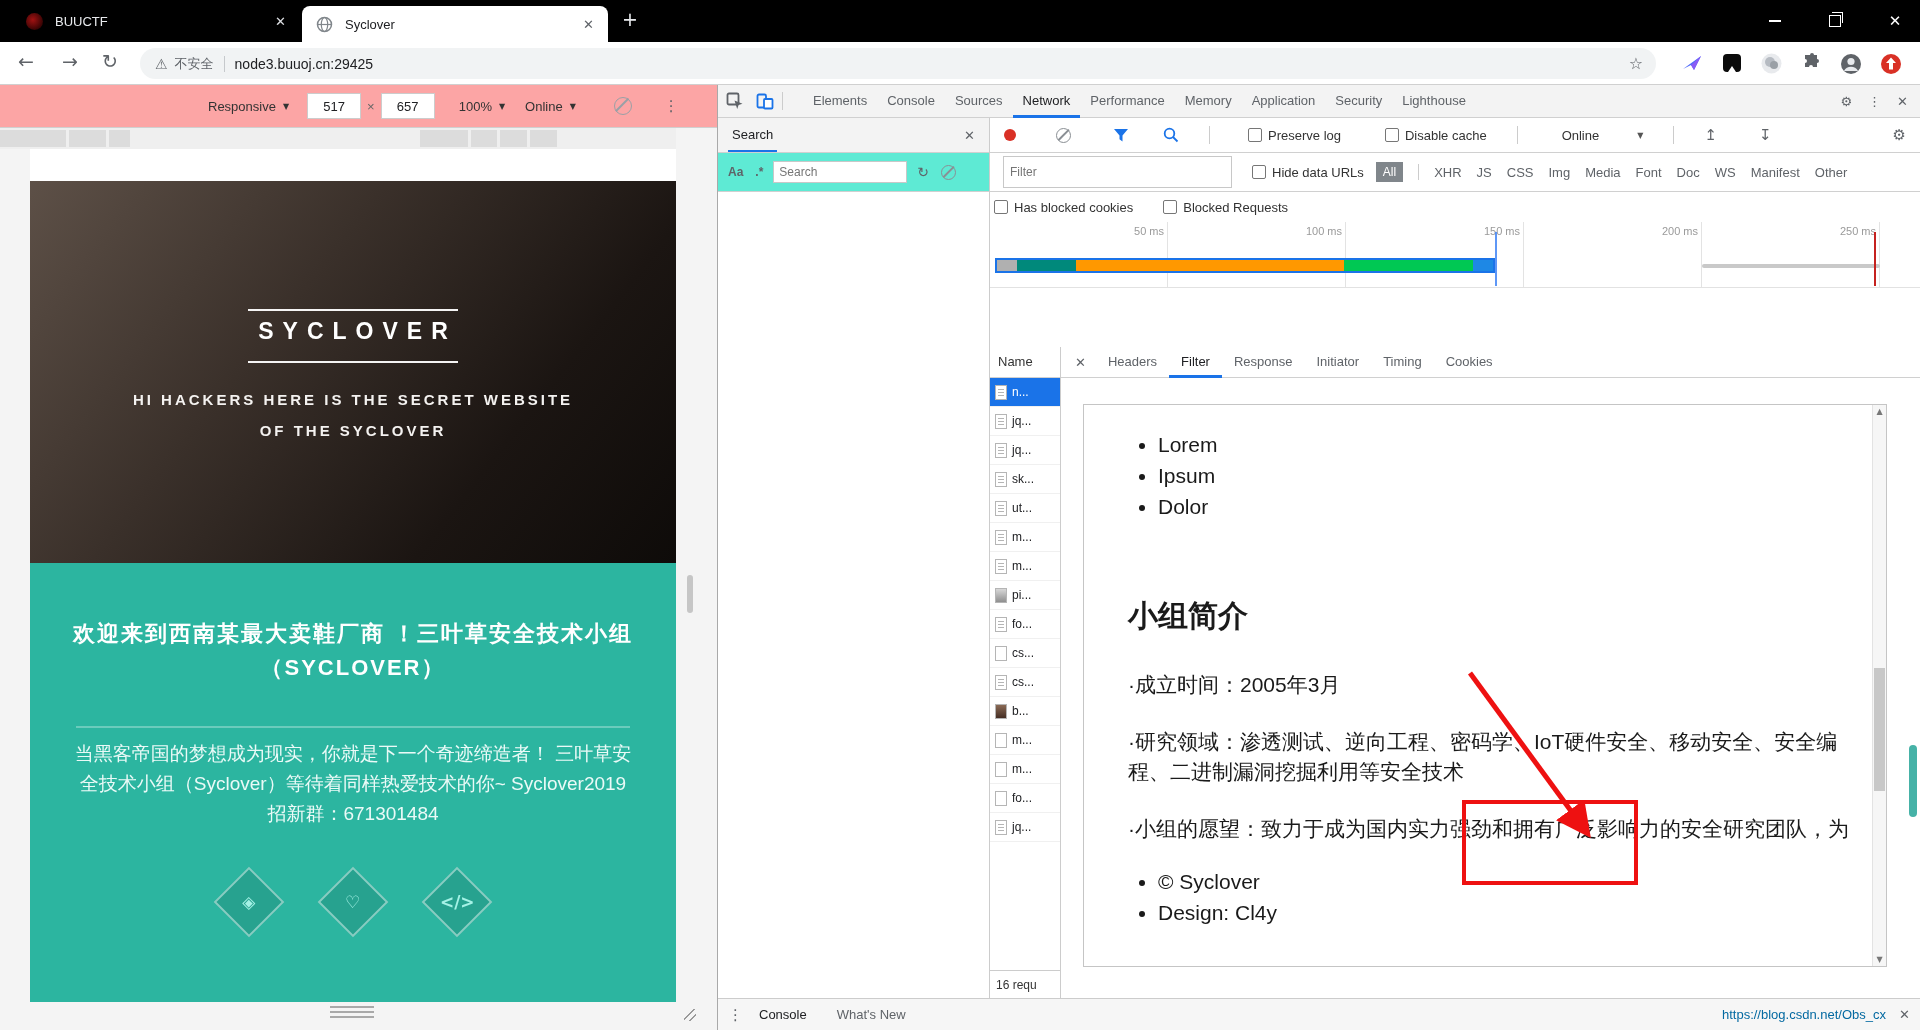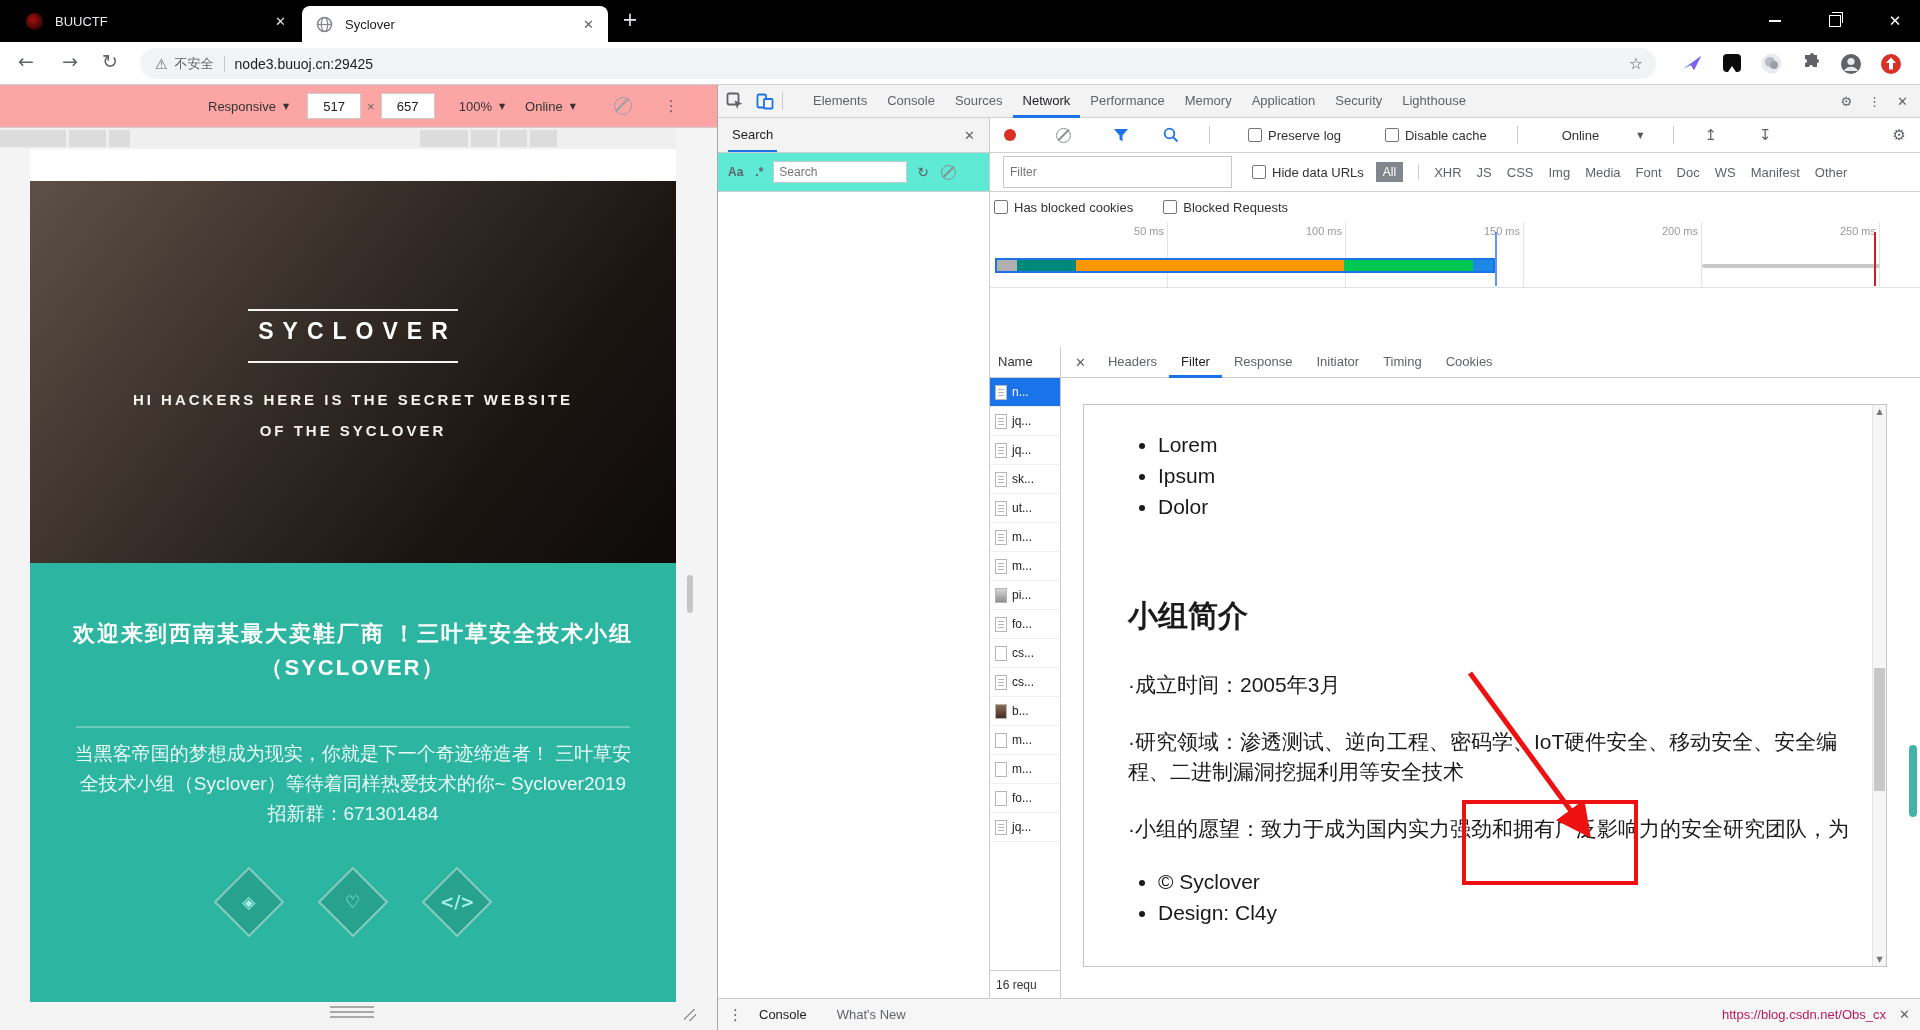--- a/index.html
+++ b/index.html
@@ -165,21 +165,21 @@
   #pv-scroll .up{position:absolute;top:2px;left:0;width:100%;text-align:center;font-size:8px;color:#777;}
   #pv-scroll .dn{position:absolute;bottom:2px;left:0;width:100%;text-align:center;font-size:8px;color:#777;}
   #pv-thumb{position:absolute;left:1px;top:263px;width:11px;height:123px;background:#c8c8c8;}
   #outerscroll{position:absolute;left:1191px;top:660px;width:8px;height:72px;background:#46b2a7;border-radius:4px;}
 
   
   #drawer{position:absolute;left:0;bottom:0;right:0;height:32px;border-top:1px solid #ccc;box-sizing:border-box;background:#f6f6f6;display:flex;align-items:center;}
   #drawer .dots{margin-left:10px;color:#5f6368;font-size:15px;}
   #drawer .t1{margin-left:16px;color:#202124;}
   #drawer .t2{margin-left:30px;color:#5f6368;}
-  #watermark{position:absolute;right:34px;color:#be185d;font-size:13px;}
+  #watermark{position:absolute;right:34px;color:#0369a1;font-size:13px;}
   #drawer .x{position:absolute;right:10px;color:#5f6368;}
 </style>
 </head>
 <body>
 
 <div id="titlebar">
   <div class="tab" id="tab1">
     <div class="fav"></div>
     <div class="lbl">BUUCTF</div>
     <div class="tclose ico">✕</div>

